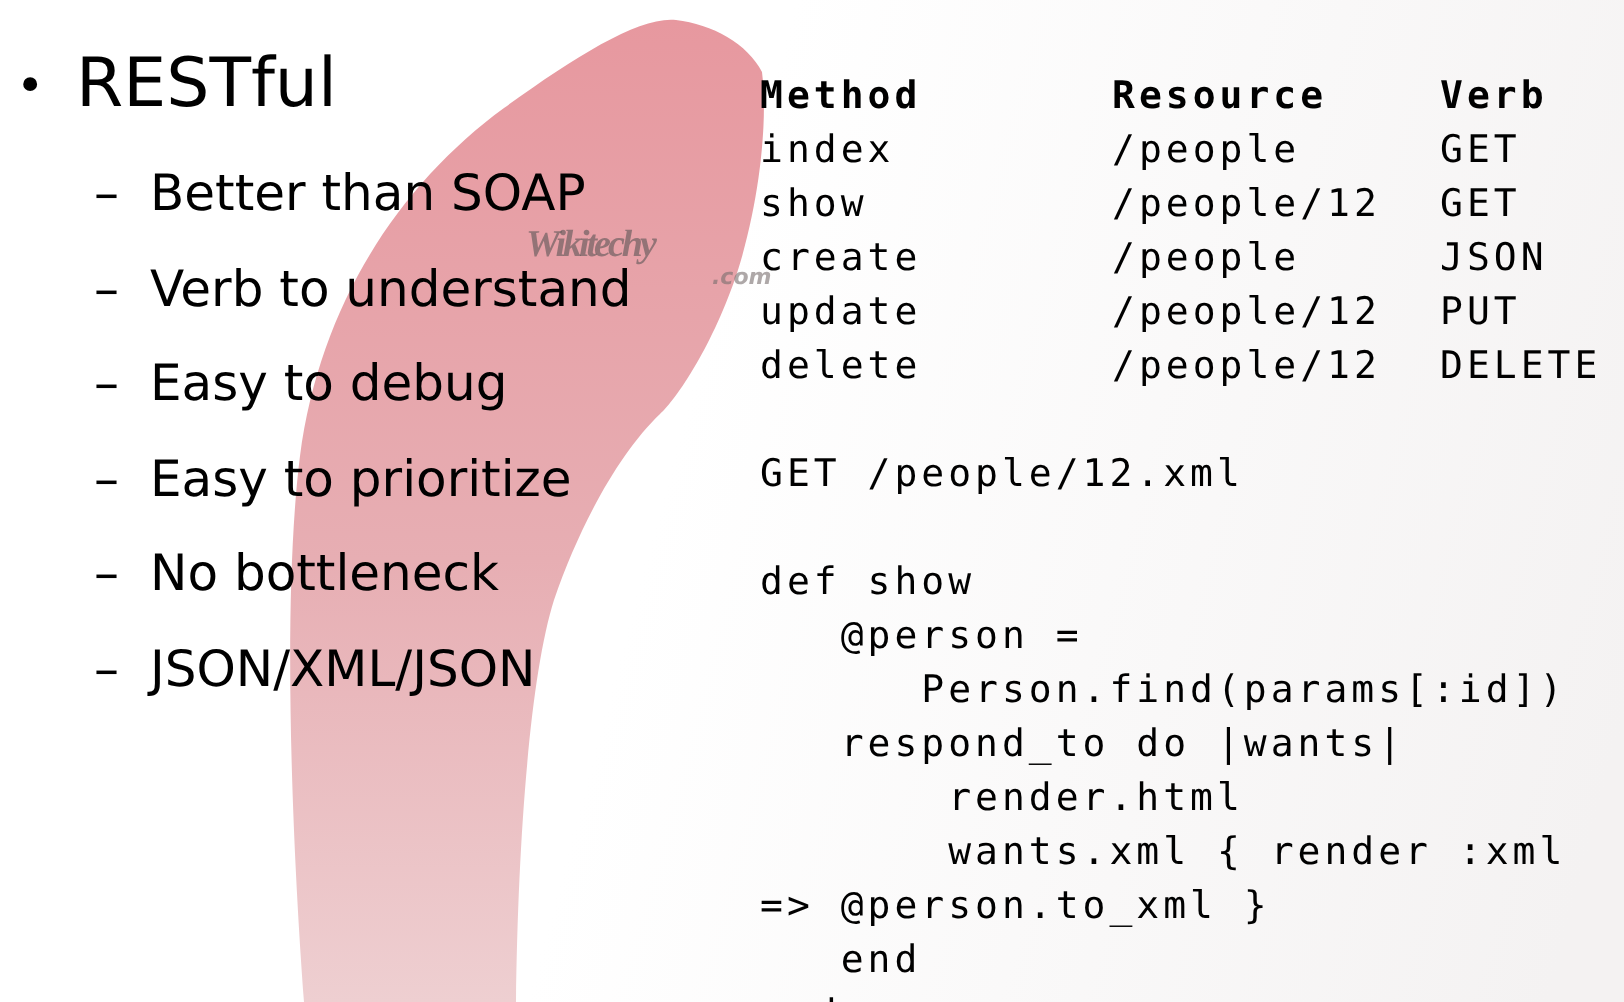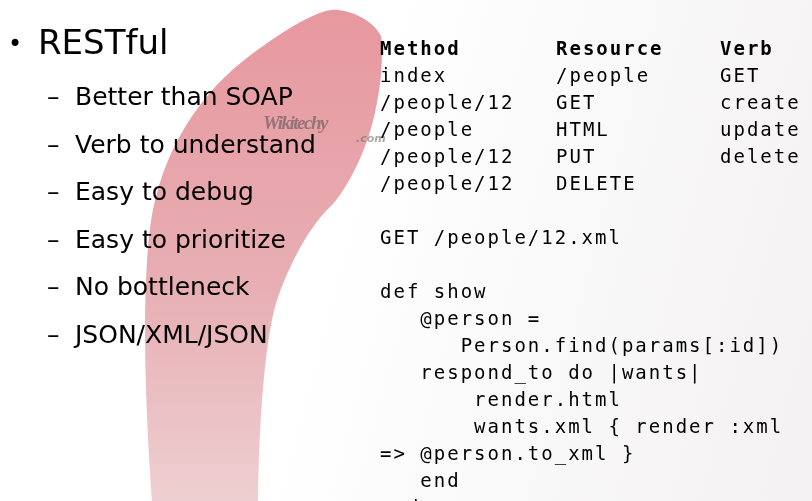--- a/index.html
+++ b/index.html
@@ -132,26 +132,27 @@
 
     <div class="rtable">
       <div class="cell hdr">Method</div>
       <div class="cell hdr">Resource</div>
       <div class="cell hdr">Verb</div>
 
       <div class="cell">index</div>
       <div class="cell">/people</div>
       <div class="cell">GET</div>
 
+      <div class="cell">show</div>
       <div class="cell">/people/12</div>
       <div class="cell">GET</div>
 
       <div class="cell">create</div>
       <div class="cell">/people</div>
-      <div class="cell">HTML</div>
+      <div class="cell">JSON</div>
 
       <div class="cell">update</div>
       <div class="cell">/people/12</div>
       <div class="cell">PUT</div>
 
       <div class="cell">delete</div>
       <div class="cell">/people/12</div>
       <div class="cell">DELETE</div>
     </div>
 

